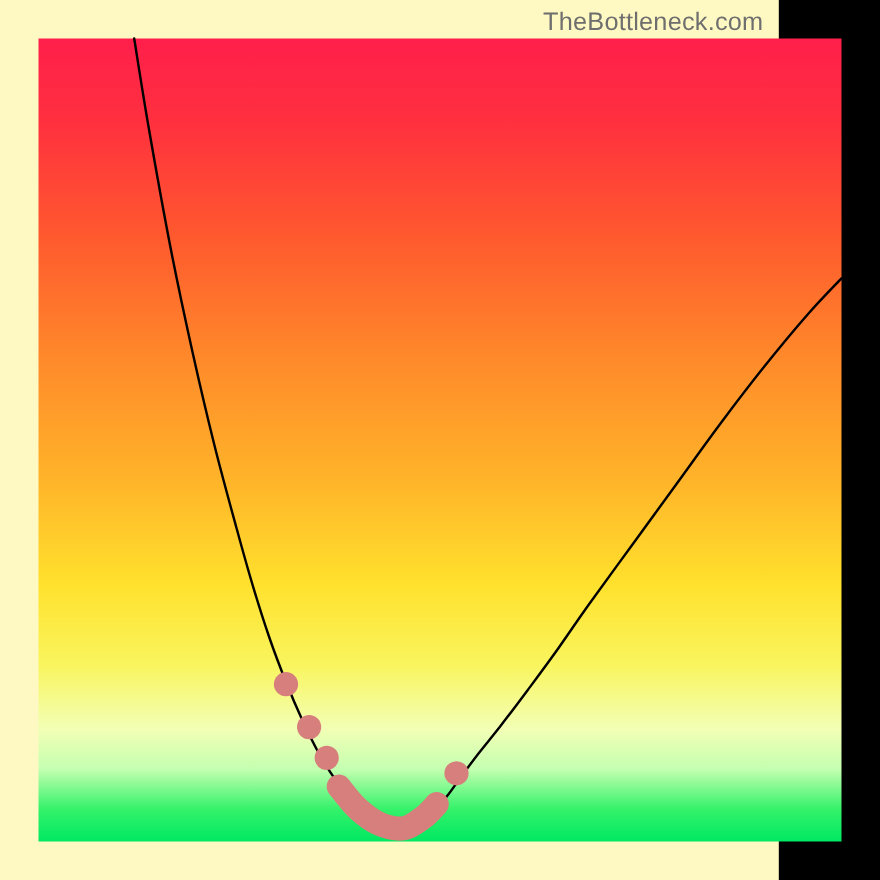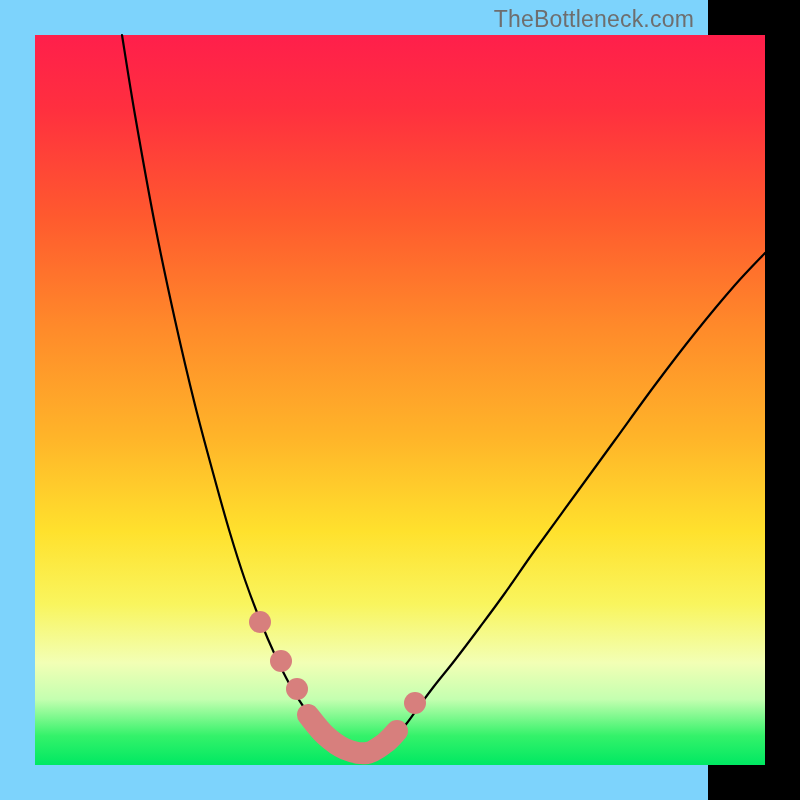--- a/index.html
+++ b/index.html
@@ -10,21 +10,21 @@
     background: #000;
     overflow: hidden;
     font-family: Arial, Helvetica, sans-serif;
   }
   .frame {
     position: absolute;
     left: 0;
     top: 0;
     width: 708px;
     height: 800px;
-    background: #7dd3fc;
+    background: #fef9c3;
   }
   .plot-area {
     position: absolute;
     left: 35px;
     top: 35px;
     width: 730px;
     height: 730px;
     
     background: linear-gradient(
       to bottom,

